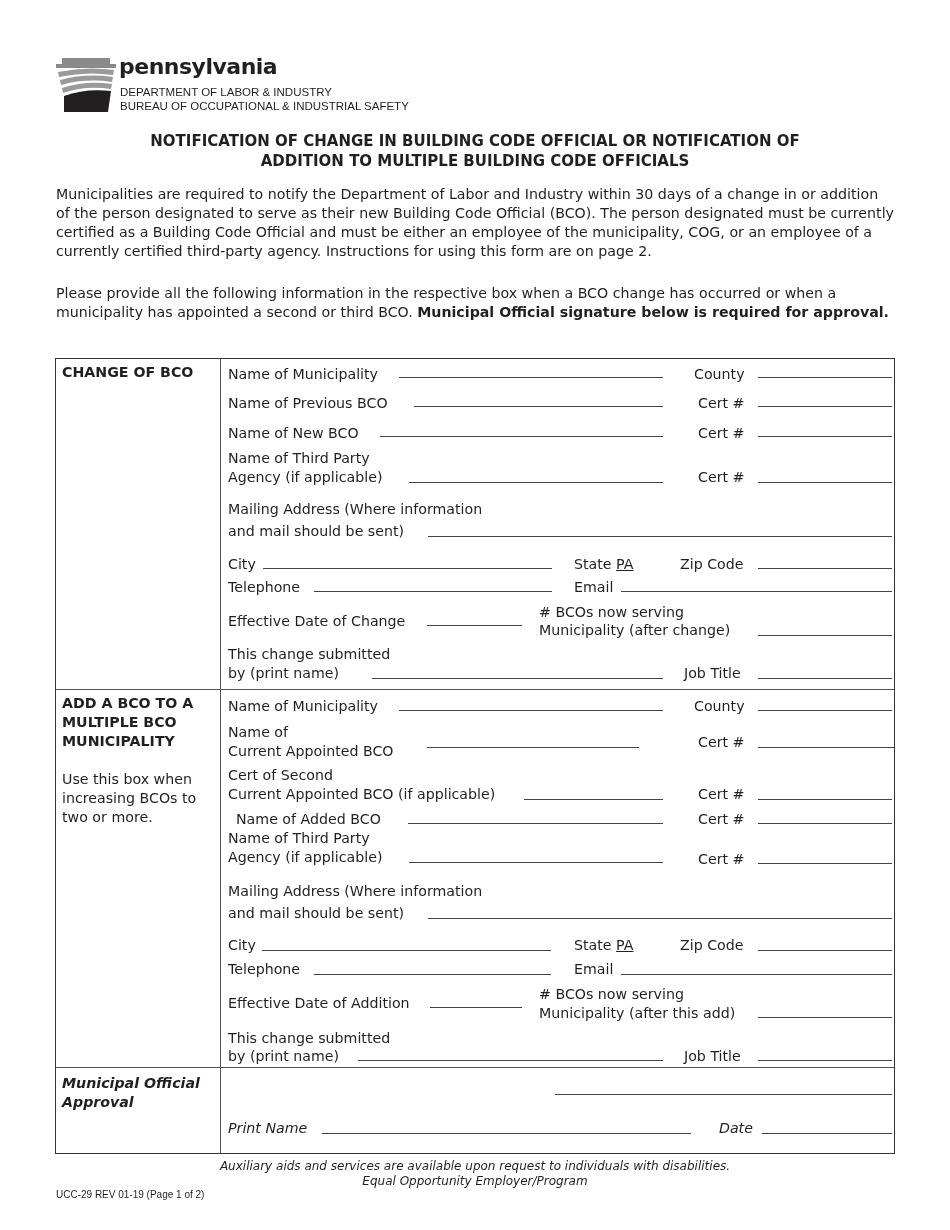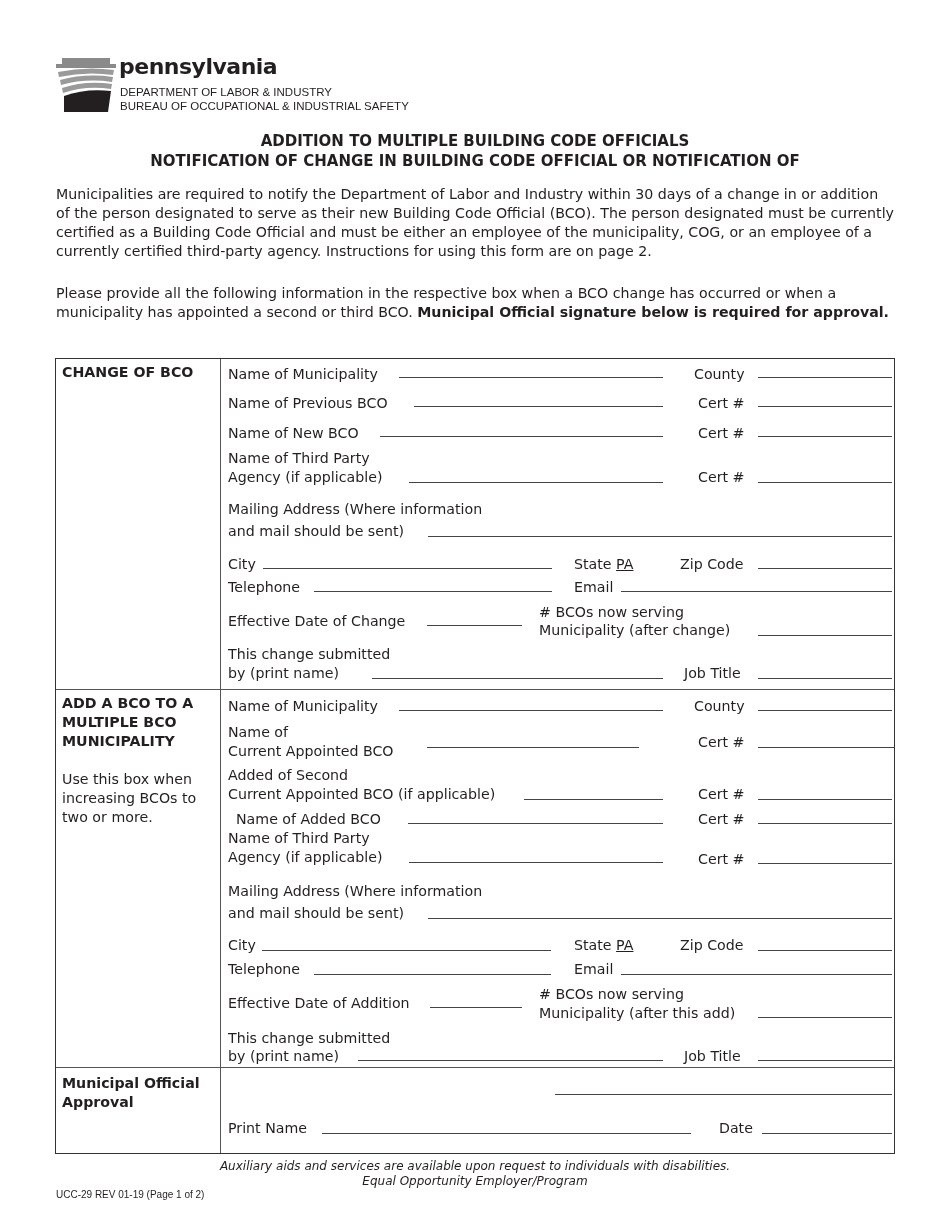--- a/index.html
+++ b/index.html
@@ -43,22 +43,22 @@
     <path d="M4 24 Q30 17 57 21 L56 26 Q30 22 5 29 Z" fill="#9a9a9a"></path>
     <path d="M6 32 Q30 24 56 28 L55 33 Q30 29 7 37 Z" fill="#9a9a9a"></path>
     <path d="M8 40 Q30 32 55 35 L52 56 H8 Z" fill="#231f20"></path>
   </svg>
   <div class="logo-title">pennsylvania</div>
   <div class="logo-sub1">DEPARTMENT OF LABOR &amp; INDUSTRY</div>
   <div class="logo-sub2">BUREAU OF OCCUPATIONAL &amp; INDUSTRIAL SAFETY</div>
 </div>
 
 <div class="title">
+  <div>NOTIFICATION OF CHANGE IN BUILDING CODE OFFICIAL OR NOTIFICATION OF</div>
   <div>ADDITION TO MULTIPLE BUILDING CODE OFFICIALS</div>
-  <div>NOTIFICATION OF CHANGE IN BUILDING CODE OFFICIAL OR NOTIFICATION OF</div>
 </div>
 
 <p class="intro intro1">Municipalities are required to notify the Department of Labor and Industry within 30 days of a change in or addition of the person designated to serve as their new Building Code Official (BCO). The person designated must be currently certified as a Building Code Official and must be either an employee of the municipality, COG, or an employee of a currently certified third-party agency. Instructions for using this form are on page 2.</p>
 <p class="intro intro2"><span>Please provide all the following information in the respective box when a BCO change has occurred or when a municipality has appointed a second or third BCO. </span><b>Municipal Official signature below is required for approval.</b></p>
 
 <div class="form">
 
   <div class="sec" style="top:0; height:331px;">
     <div class="sec-left">
       <div class="sec-head">CHANGE OF BCO</div>
@@ -123,21 +123,21 @@
     <div class="line" style="left:343px; top:20px; width:264px;"></div>
     <span class="lbl" style="left:638px; top:7px;">County</span>
     <div class="line" style="left:702px; top:20px; width:134px;"></div>
 
     <span class="lbl" style="left:172px; top:33px;">Name of</span>
     <span class="lbl" style="left:172px; top:52px;">Current Appointed BCO</span>
     <div class="line" style="left:371px; top:57px; width:212px;"></div>
     <span class="lbl" style="left:642px; top:43px;">Cert #</span>
     <div class="line" style="left:702px; top:57px; width:136px;"></div>
 
-    <span class="lbl" style="left:172px; top:76px;">Added of Second</span>
+    <span class="lbl" style="left:172px; top:76px;">Cert of Second</span>
     <span class="lbl" style="left:172px; top:95px;">Current Appointed BCO (if applicable)</span>
     <div class="line" style="left:468px; top:109px; width:139px;"></div>
     <span class="lbl" style="left:642px; top:95px;">Cert #</span>
     <div class="line" style="left:702px; top:109px; width:134px;"></div>
 
     <span class="lbl" style="left:180px; top:120px;">Name of Added BCO</span>
     <div class="line" style="left:352px; top:133px; width:255px;"></div>
     <span class="lbl" style="left:642px; top:120px;">Cert #</span>
     <div class="line" style="left:702px; top:133px; width:134px;"></div>
 
@@ -168,21 +168,21 @@
     <span class="lbl" style="left:483px; top:314px;">Municipality (after this add)</span>
     <div class="line" style="left:702px; top:327px; width:134px;"></div>
 
     <span class="lbl" style="left:172px; top:339px;">This change submitted</span>
     <span class="lbl" style="left:172px; top:357px;">by (print name)</span>
     <div class="line" style="left:302px; top:370px; width:305px;"></div>
     <span class="lbl" style="left:628px; top:357px;">Job Title</span>
     <div class="line" style="left:702px; top:370px; width:134px;"></div>
   </div>
 
-  <div class="sec last" style="top:709px; height:85px;">
+  <div class="sec last" style="top:709px; height:85px;font-style:italic;">
     <div class="sec-left" style="padding-top:6px;">
       <div class="sec-head" style="font-family:'DejaVu Sans', sans-serif;">Municipal Official Approval</div>
     </div>
 
     <div class="line" style="left:499px; top:26px; width:337px;"></div>
 
     <span class="lbl" style="left:172px; top:51px;">Print Name</span>
     <div class="line" style="left:266px; top:65px; width:369px;"></div>
     <span class="lbl" style="left:663px; top:51px;">Date</span>
     <div class="line" style="left:706px; top:65px; width:130px;"></div>

